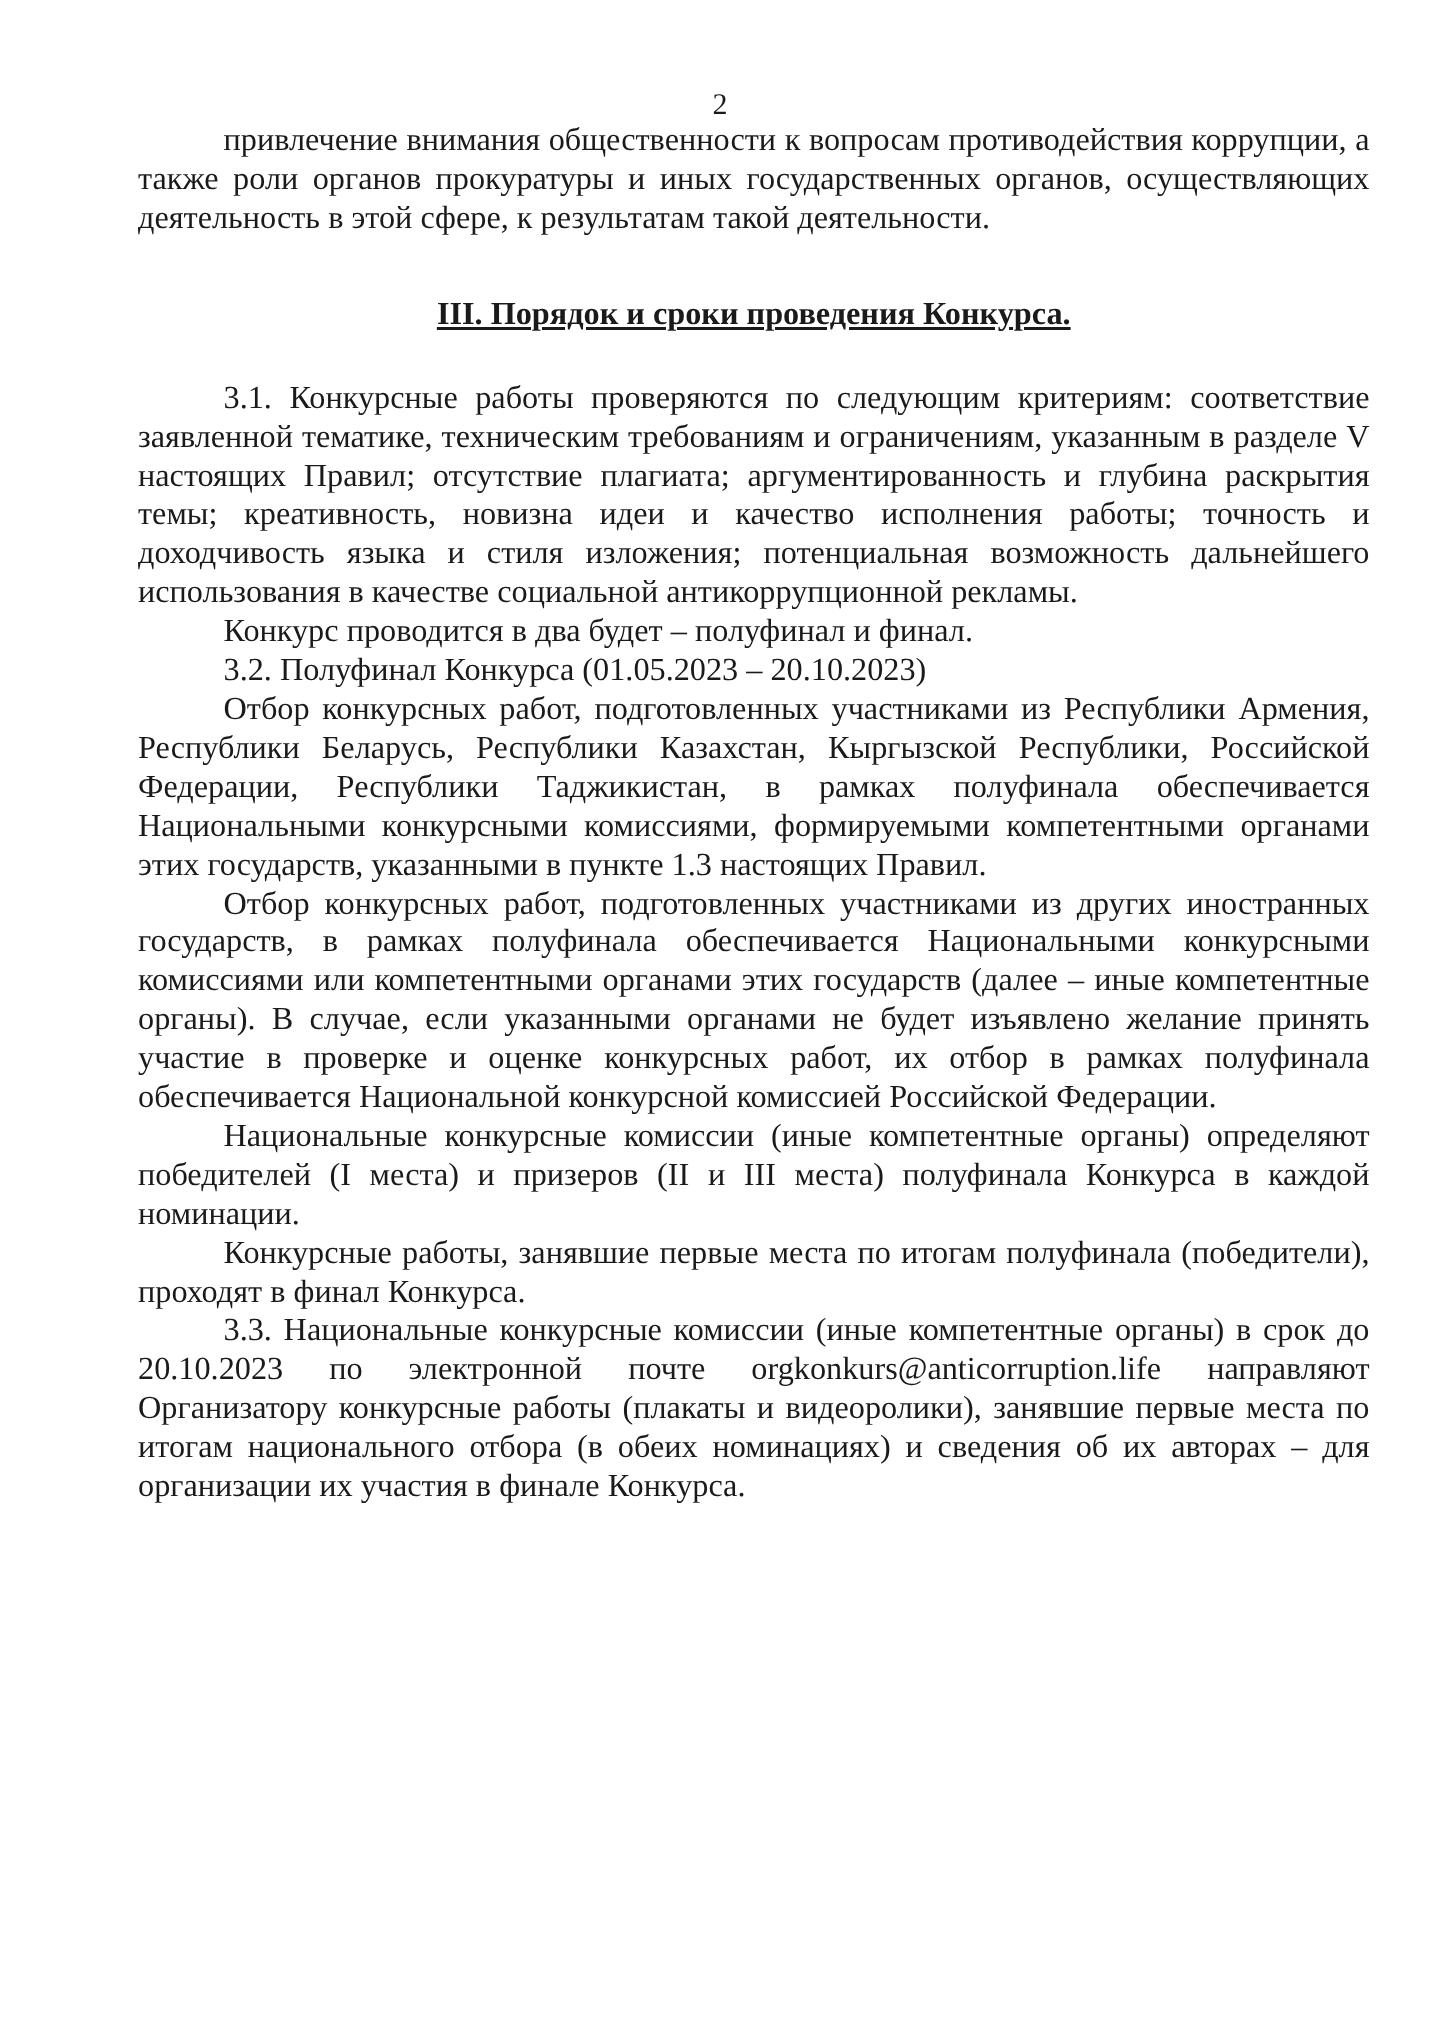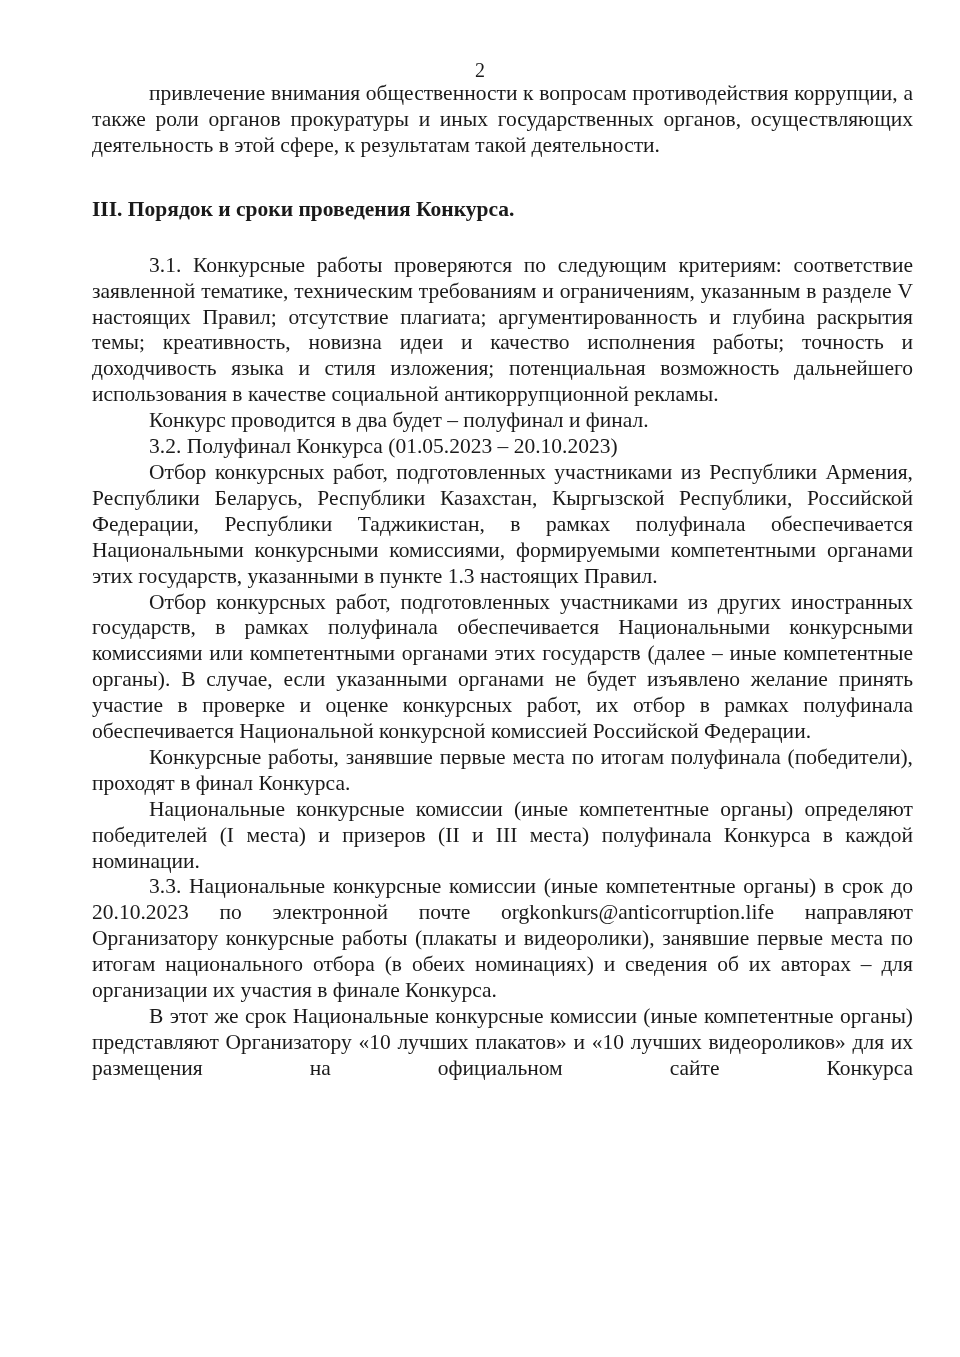--- a/index.html
+++ b/index.html
@@ -18,21 +18,21 @@
   .body {
     position: absolute; left: 92px; top: 81px; width: 821px;
   }
   p { margin: 0; text-align: justify; text-align-last: left; }
   p.indent { text-indent: 57px; }
   p.spread { text-align-last: justify; }
   .heading {
     text-align: center; font-weight: bold; margin: 38px 0 32px 0;
     line-height: 24px;
   }
-  .heading div { text-align: left; }
+  .heading div { text-align: center; text-decoration: underline; }
   b { font-weight: normal; }
 </style>
 </head>
 <body>
 
 <div class="page">
   <div class="page-number">2</div>
 
   <div class="body">
     <p class="indent">привлечение внимания общественности к вопросам противодействия коррупции, а также роли органов прокуратуры и иных государственных органов, осуществляющих деятельность в этой сфере, к результатам такой деятельности.</p>
@@ -40,20 +40,19 @@
     <div class="heading">
       <div>III. Порядок и сроки проведения Конкурса.</div>
     </div>
 
     <p class="indent"><span>3.1. Конкурсные работы проверяются по следующим </span><b>критериям</b><span>: соответствие заявленной тематике, техническим требованиям и ограничениям, указанным в разделе V настоящих Правил; отсутствие плагиата; аргументированность и глубина раскрытия темы; креативность, новизна идеи и качество исполнения работы; точность и доходчивость языка и стиля изложения; потенциальная возможность дальнейшего использования в качестве социальной антикоррупционной рекламы.</span></p>
 
     <p class="indent"><b>Конкурс проводится в два будет – полуфинал и финал.</b></p>
     <p class="indent">3.2. Полуфинал Конкурса (01.05.2023 – 20.10.2023)</p>
     <p class="indent">Отбор конкурсных работ, подготовленных участниками из Республики Армения, Республики Беларусь, Республики Казахстан, Кыргызской Республики, Российской Федерации, Республики Таджикистан, в рамках полуфинала обеспечивается Национальными конкурсными комиссиями, формируемыми компетентными органами этих государств, указанными в пункте 1.3 настоящих Правил.</p>
     <p class="indent">Отбор конкурсных работ, подготовленных участниками из других иностранных государств, в рамках полуфинала обеспечивается Национальными конкурсными комиссиями или компетентными органами этих государств (далее – иные компетентные органы). В случае, если указанными органами не будет изъявлено желание принять участие в проверке и оценке конкурсных работ, их отбор в рамках полуфинала обеспечивается Национальной конкурсной комиссией Российской Федерации.</p>
+    <p class="indent">Национальные конкурсные комиссии (иные компетентные органы) определяют победителей (I места) и призеров (II и III места) полуфинала Конкурса в каждой номинации.</p>
     <p class="indent">Конкурсные работы, занявшие первые места по итогам полуфинала (победители), проходят в финал Конкурса.</p>
-    <p class="indent">Национальные конкурсные комиссии (иные компетентные органы) определяют победителей (I места) и призеров (II и III места) полуфинала Конкурса в каждой номинации.</p>
 
     <p class="indent"><span>3.3. Национальные конкурсные комиссии (иные компетентные органы) в срок до 20.10.2023 по электронной почте </span><b>orgkonkurs@anticorruption.life</b><span> направляют Организатору конкурсные работы (плакаты и видеоролики), занявшие первые места по итогам национального отбора (в обеих номинациях) и сведения об их авторах – для организации их участия в финале Конкурса.</span></p>
 
-    <p class="indent spread">В этот же срок Национальные конкурсные комиссии (иные компетентные органы) представляют Организатору «10 лучших плакатов» и «10 лучших видеороликов» для их размещения на официальном сайте Конкурса</p>
   </div>
 </div>
 
 </body></html>

